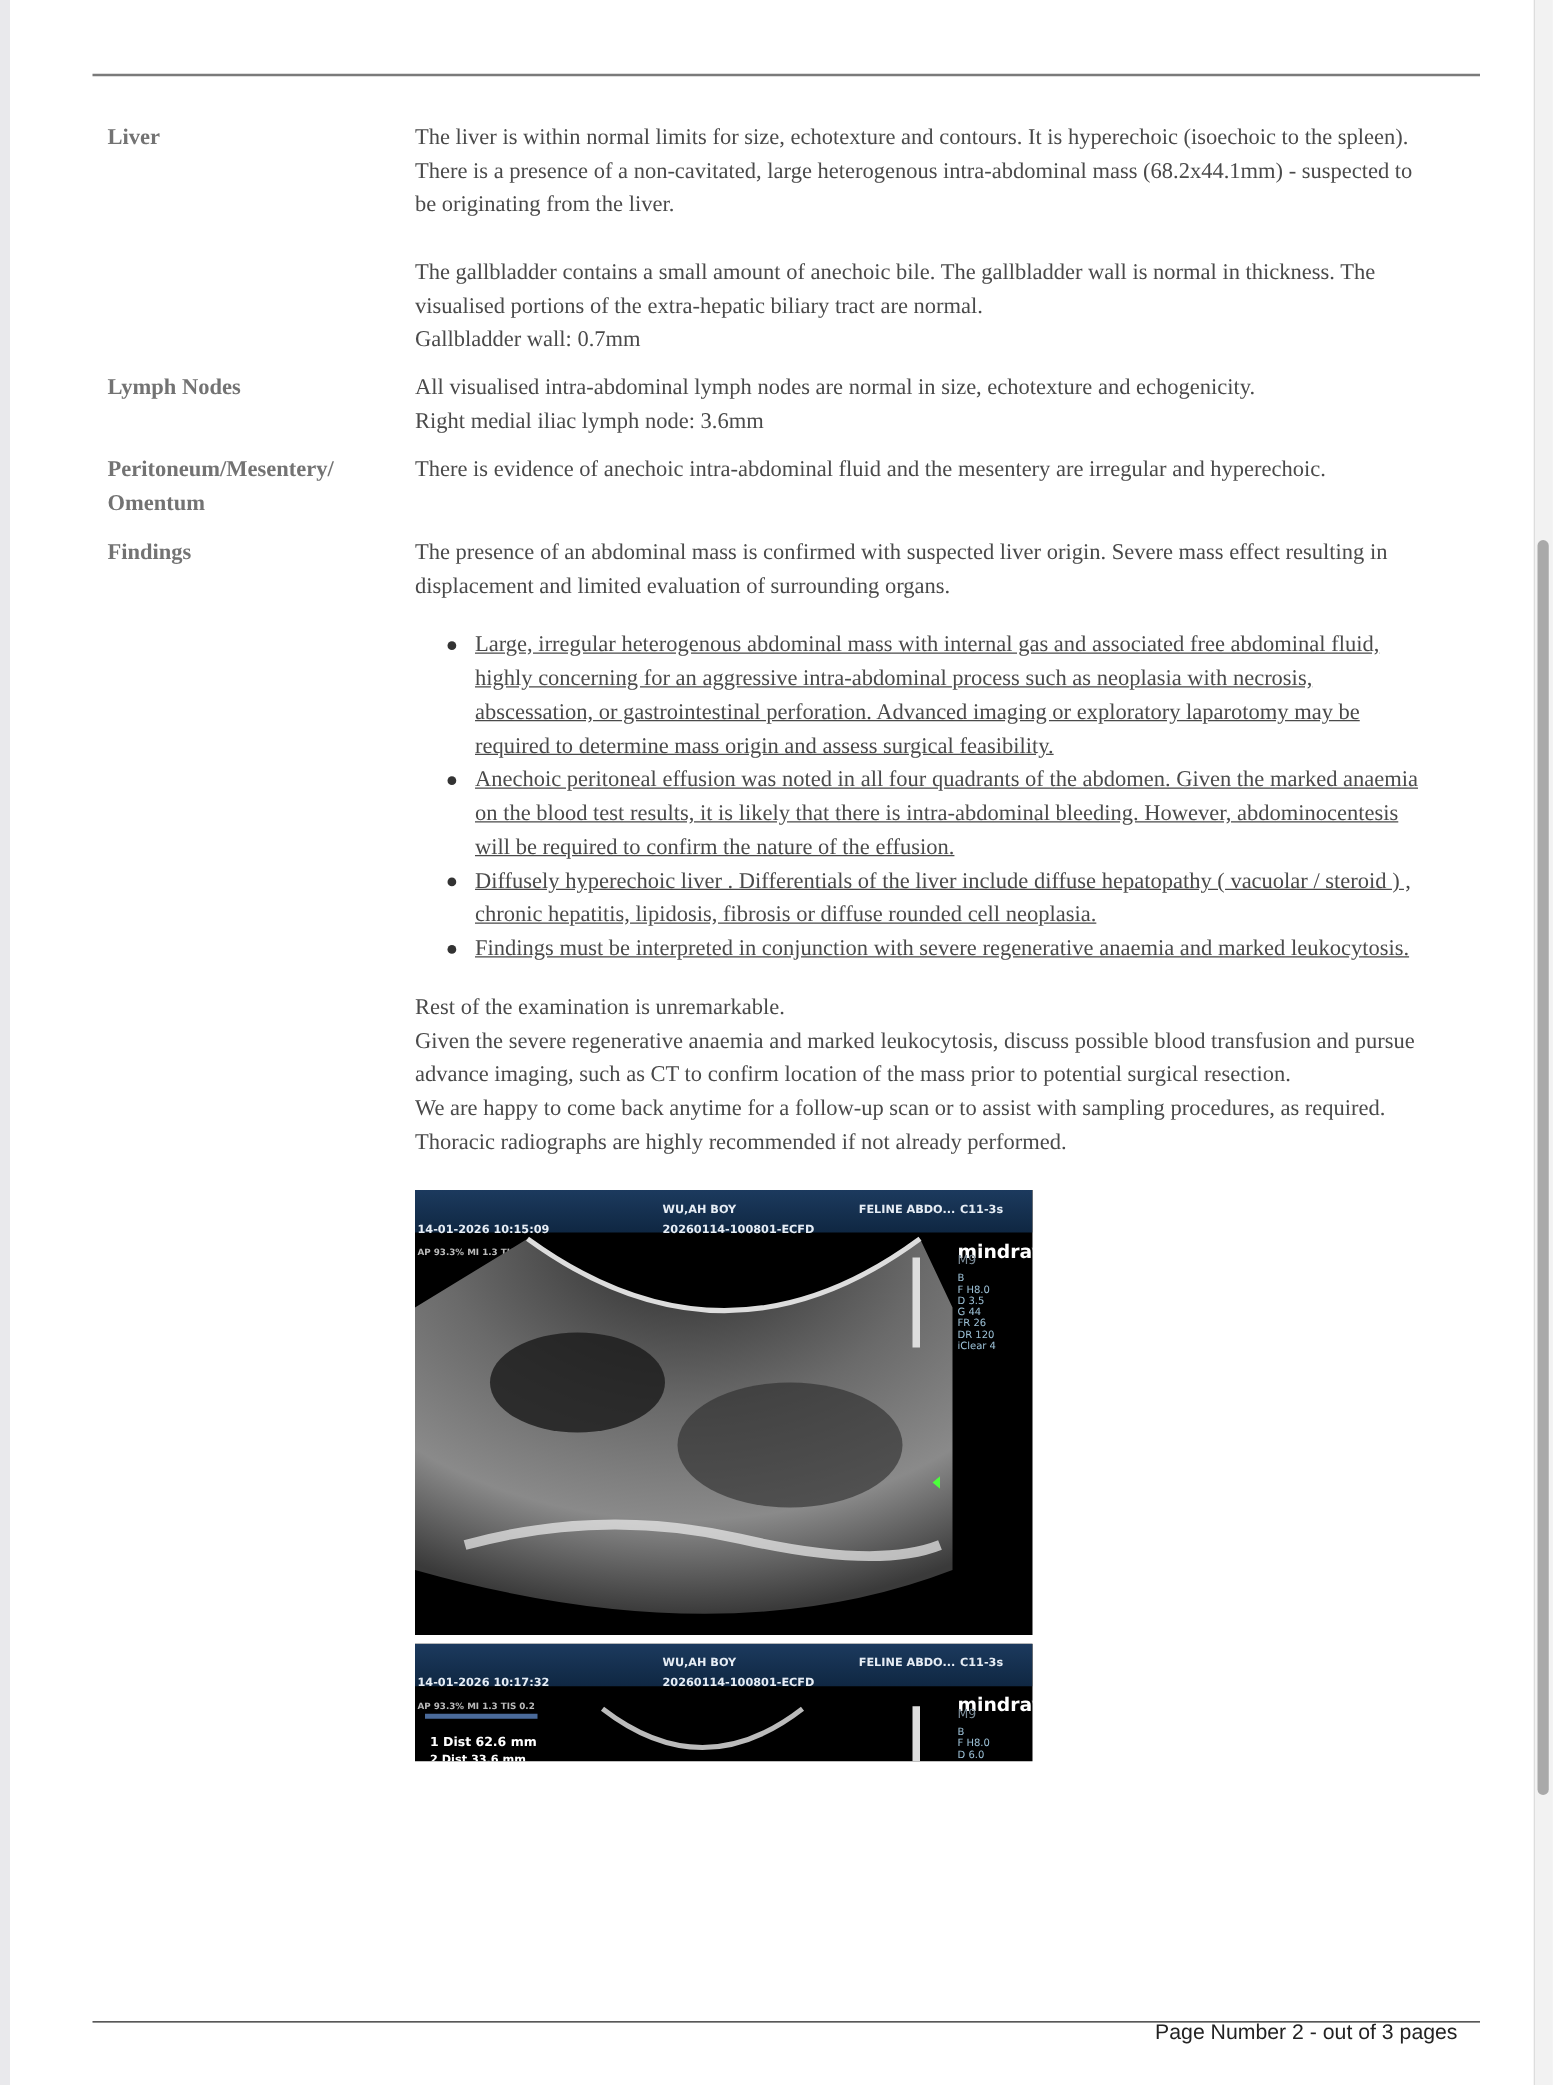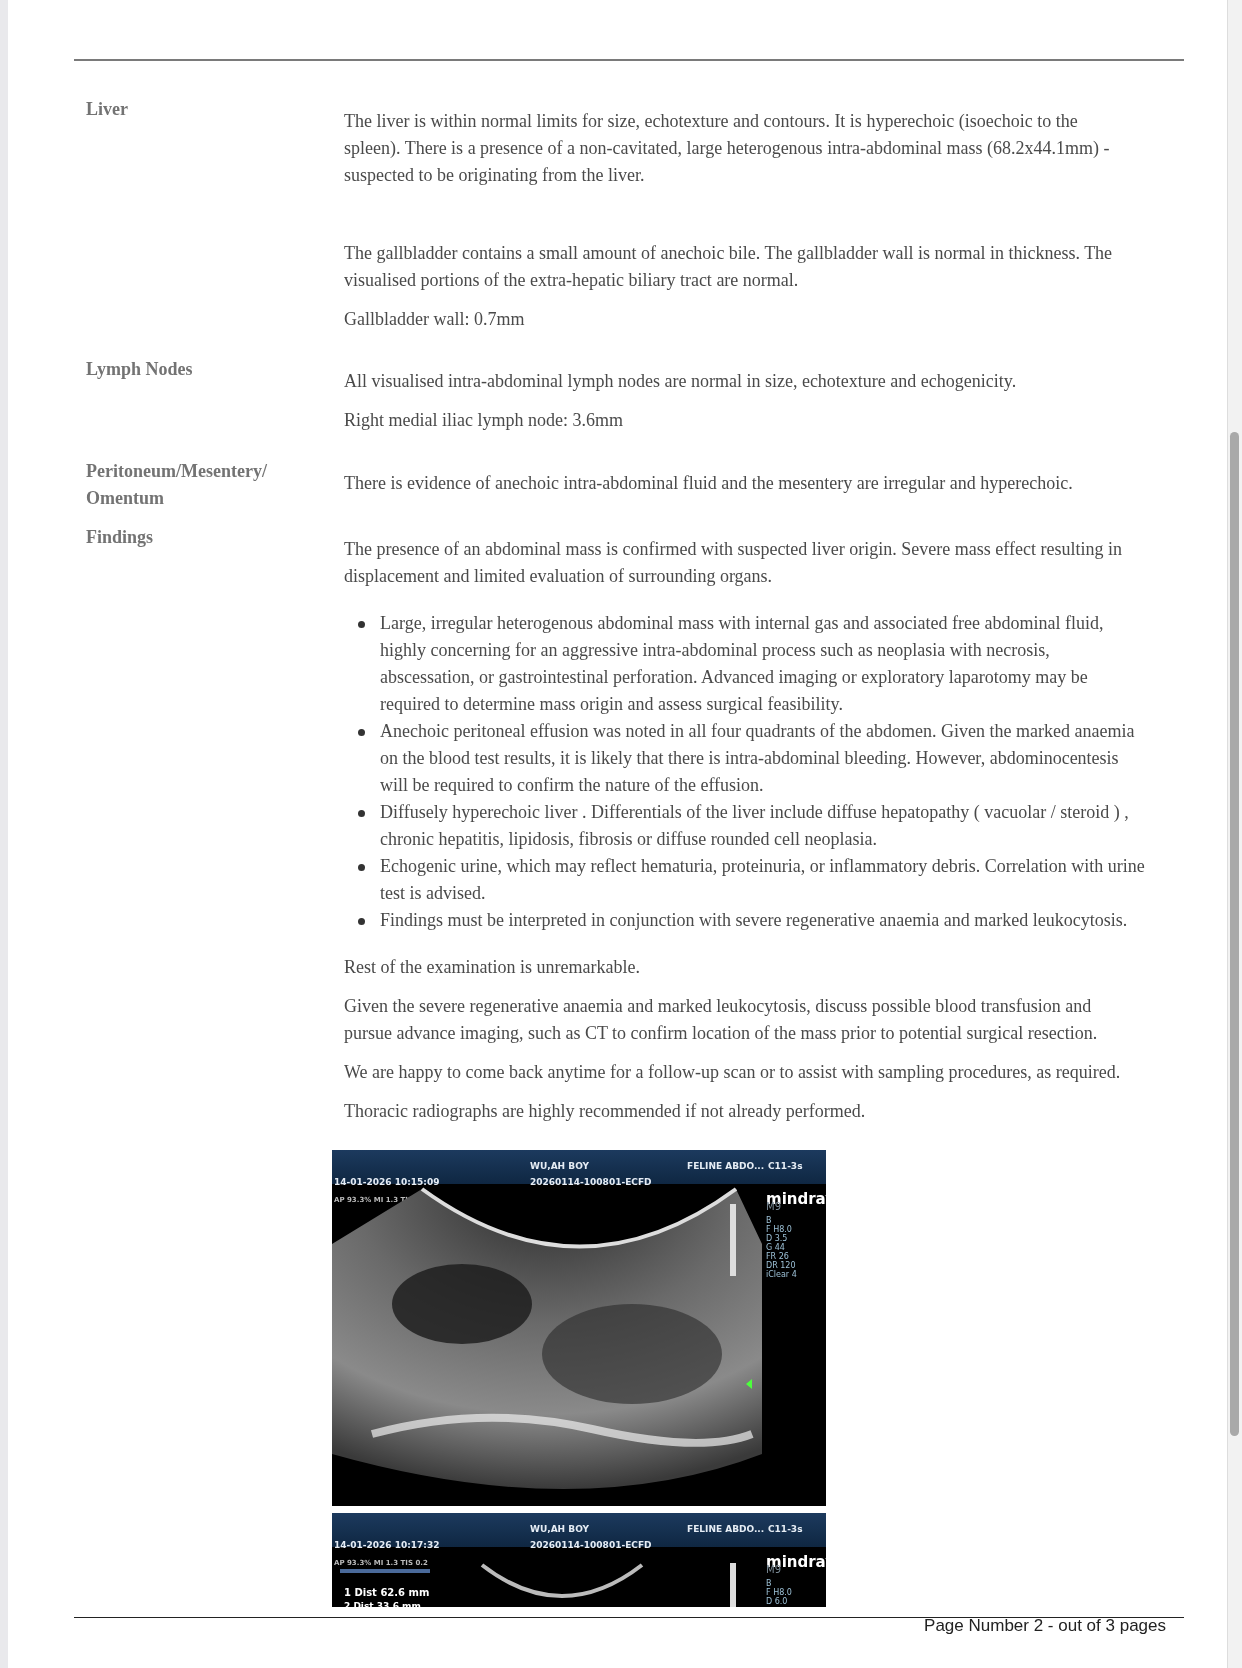--- a/index.html
+++ b/index.html
@@ -17,24 +17,24 @@
   .rule-bottom { position: absolute; left: 66px; top: 1617px; width: 1110px; height: 1px; background: #222; }
   .footer {
     position: absolute; right: 66px; top: 1616px; 
     font-family: "Liberation Sans", "DejaVu Sans", sans-serif;
     font-size: 17px; color: #222;
   }
   .content { position: absolute; left: 78px; top: 96px; width: 1060px; color: #4a4a4a; font-size: 18px; line-height: 27px; }
   .row { display: flex; }
   .label { width: 246px; flex: none; font-weight: bold; color: #737373; }
   .val { flex: 1; }
-  .val p { margin: 12px; }
+  .val p { margin: 0; }
   .gap { height: 27px; }
   ul { margin: 20px 0 20px 0; padding-left: 48px; }
-  ul li { margin: 0; padding-left: 0; list-style: none; position: relative; }
+  ul li { margin: 0; padding-left: 0; list-style: none; position: relative; text-decoration: underline; }
   ul li::before { content: ""; position: absolute; left: -22px; top: 11px; width: 7px; height: 7px; border-radius: 50%; background: #333; }
 
   .us { position: relative; width: 494px; background: #000; font-family: "DejaVu Sans", sans-serif; overflow: hidden; }
   .us-head { height: 34px; background: linear-gradient(#1c3a5e, #0f2742); position: relative; color: #e6edf5; font-size: 9px; font-weight: bold; }
   .us-head span { position: absolute; }
   .us-sub { position: absolute; color: #bbb; font-size: 7px; font-weight: bold; }
   .us-brand { position: absolute; color: #fff; font-weight: bold; font-size: 15px; }
   .us-params { position: absolute; color: #9cc0d6; font-size: 8px; line-height: 9px; }
   .scan { position: absolute; }
   .scrollbar-track { position: absolute; right: 0; top: 0; width: 14px; height: 1668px; background: #f2f2f2; border-left: 1px solid #ddd; }
@@ -70,21 +70,20 @@
         </div>
     </div>
     <div class="row" style="margin-top:12px">
       <div class="label">Findings</div>
       <div class="val">
         <p>The presence of an abdominal mass is confirmed with suspected liver origin. Severe mass effect resulting in displacement and limited evaluation of surrounding organs.</p>
         <ul>
           <li>Large, irregular heterogenous abdominal mass with internal gas and associated free abdominal fluid, highly concerning for an aggressive intra-abdominal process such as neoplasia with necrosis, abscessation, or gastrointestinal perforation. Advanced imaging or exploratory laparotomy may be required to determine mass origin and assess surgical feasibility.</li>
           <li>Anechoic peritoneal effusion was noted in all four quadrants of the abdomen. Given the marked anaemia on the blood test results, it is likely that there is intra-abdominal bleeding. However, abdominocentesis  will be required to confirm the nature of the effusion.</li>
           <li>Diffusely hyperechoic liver . Differentials of the liver include diffuse hepatopathy ( vacuolar / steroid ) , chronic hepatitis, lipidosis, fibrosis or diffuse rounded cell neoplasia.</li>
-          <li>Echogenic urine, which may reflect hematuria, proteinuria, or inflammatory debris. Correlation with urine test is advised.</li>
           <li>Findings must be interpreted in conjunction with severe regenerative anaemia and marked leukocytosis.</li>
         </ul>
         <p>Rest of the examination is unremarkable.</p>
         <p>Given the severe regenerative anaemia and marked leukocytosis, discuss possible blood transfusion and pursue advance imaging, such as CT to confirm location of the mass prior to potential surgical resection.</p>
         <p>We are happy to come back anytime for a follow-up scan or to assist with sampling procedures, as required.</p>
         <p>Thoracic radiographs are highly recommended if not already performed.</p>
 
         <div class="us" style="margin-top:25px;height:356px">
           <div class="us-head">
             <span style="left:2px;top:19px">14-01-2026 10:15:09</span>

